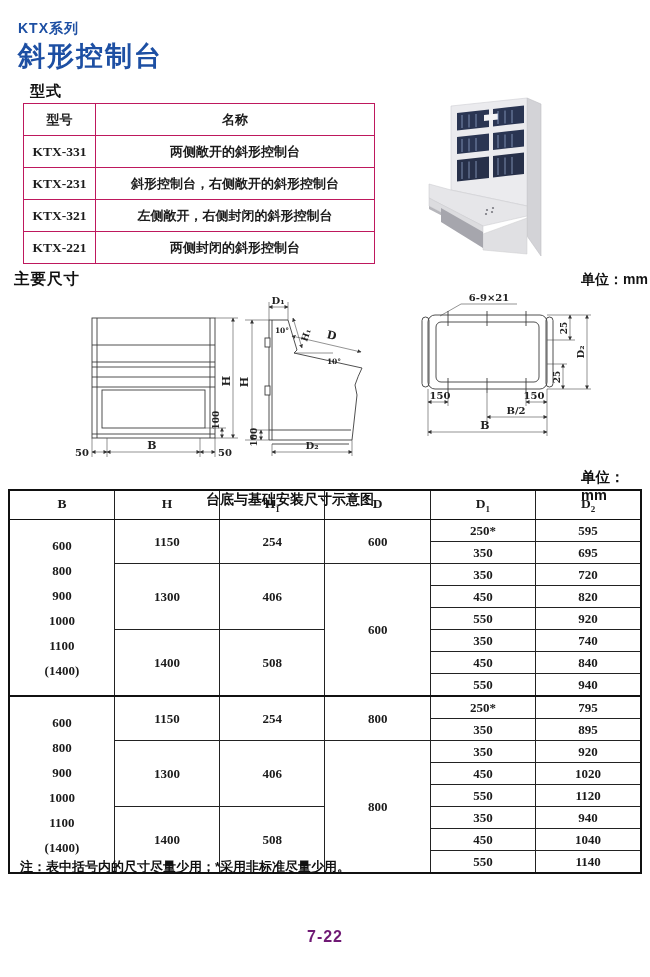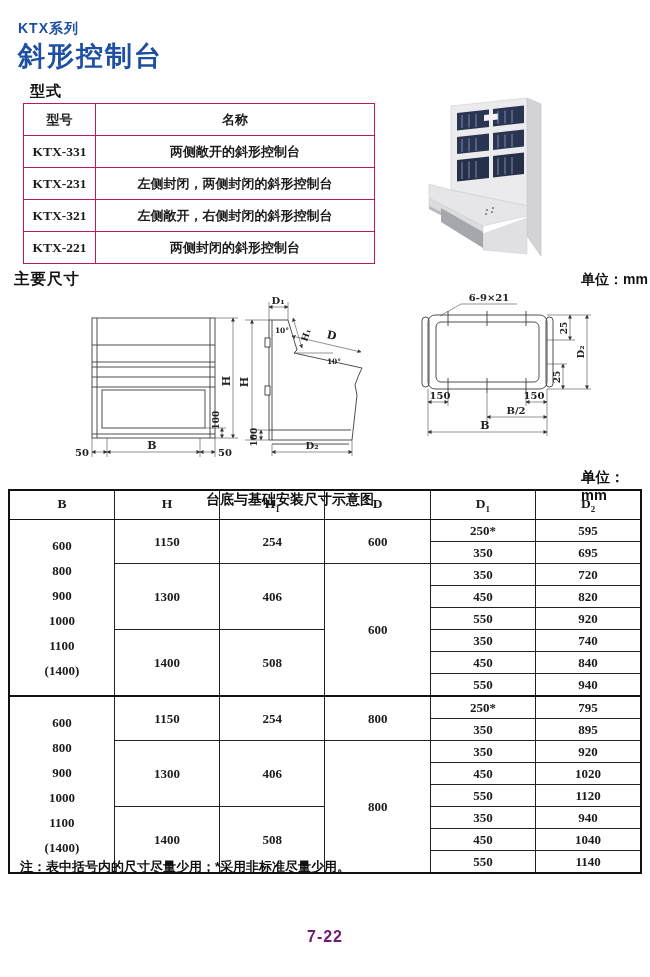--- a/index.html
+++ b/index.html
@@ -56,21 +56,21 @@
       <tr>
     <td>型号</td>
     <td>名称</td>
   </tr>
   <tr>
     <td class="model">KTX-331</td>
     <td>两侧敞开的斜形控制台</td>
   </tr>
   <tr>
     <td class="model">KTX-231</td>
-    <td>左侧封闭，两侧封闭的斜形控制台</td>
+    <td>斜形控制台，右侧敞开的斜形控制台</td>
   </tr>
   <tr>
     <td class="model">KTX-321</td>
     <td>左侧敞开，右侧封闭的斜形控制台</td>
   </tr>
   <tr>
     <td class="model">KTX-221</td>
     <td>两侧封闭的斜形控制台</td>
   </tr>
 </tbody>

